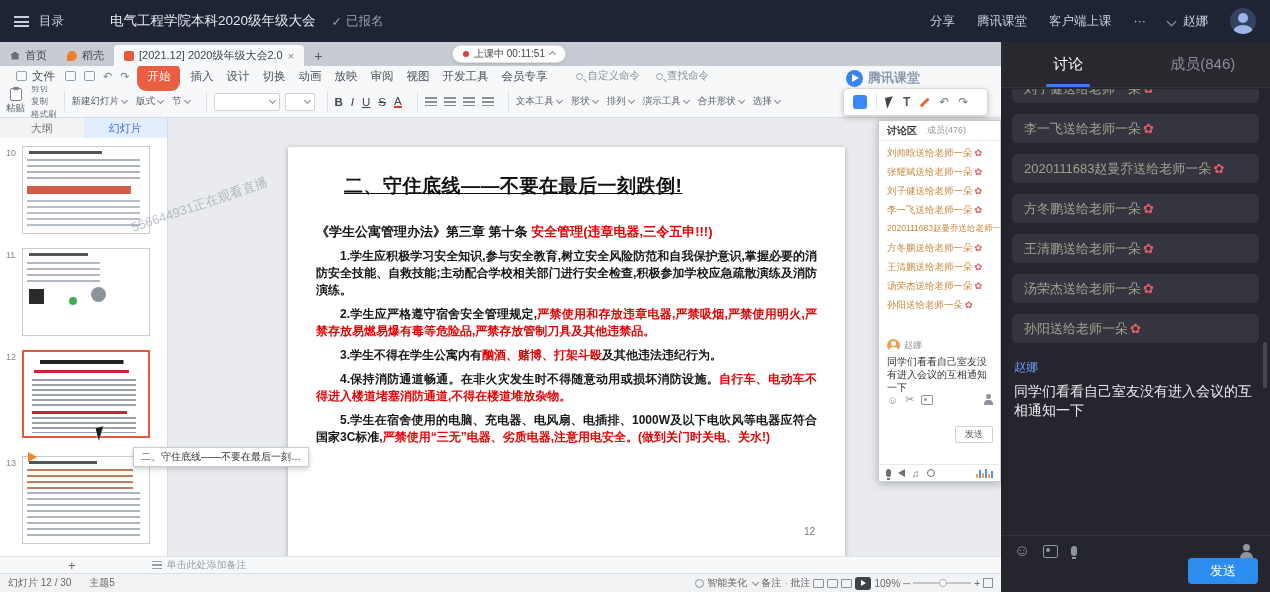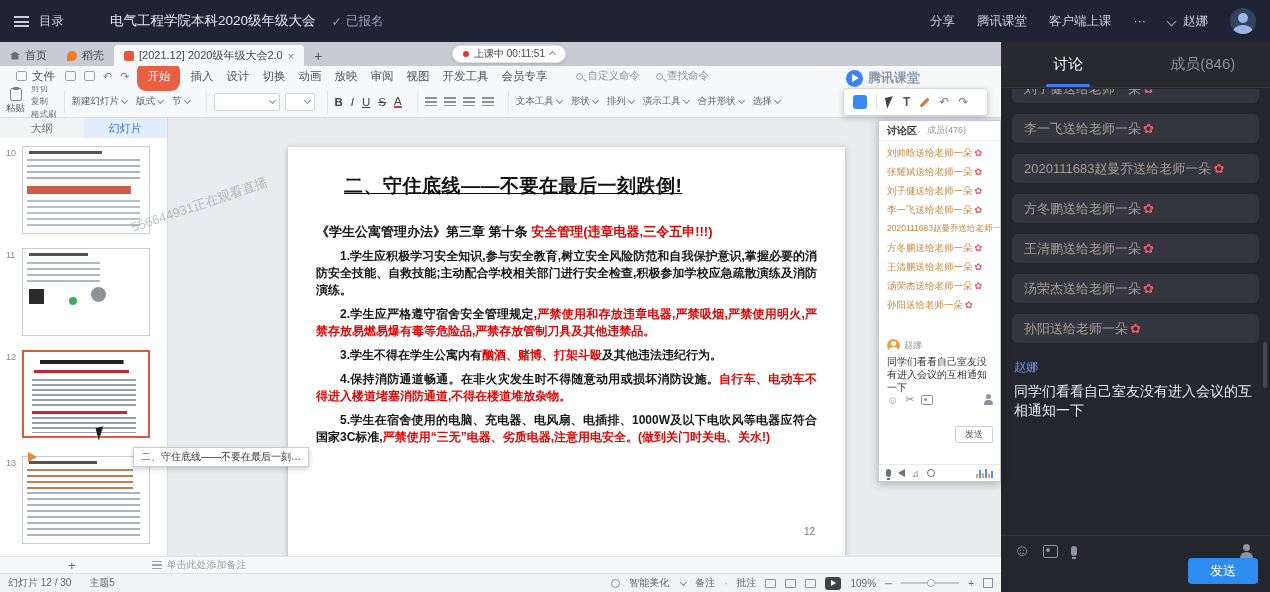--- a/index.html
+++ b/index.html
@@ -97,21 +97,21 @@
 .pagenum{position:absolute;right:30px;bottom:24px;font-size:10px;color:#777}
 .watermark{position:absolute;left:128px;top:196px;transform:rotate(-19deg);font-size:13px;color:rgba(110,120,140,.45);z-index:10;white-space:nowrap}
 .tooltip{position:absolute;left:133px;top:447px;background:#fff;border:1px solid #c9cdd3;box-shadow:0 2px 5px rgba(0,0,0,.2);font-size:10px;color:#333;padding:2px 7px;z-index:50;white-space:nowrap}
 .cursor{position:absolute;left:97px;top:427px;width:0;height:0;border-left:8px solid #1c1c1c;border-bottom:13px solid rgba(0,0,0,0);transform:rotate(-14deg);z-index:55;filter:drop-shadow(0 0 1px #fff)}
 
 .notesbar{position:absolute;left:0;top:556px;width:1001px;height:17px;background:#f7f8f9;border-top:1px solid #e0e3e7;font-size:10px;color:#9aa0a8;display:flex;align-items:center;z-index:4}
 .nb-plus{margin-left:68px;font-size:13px;color:#666}
 .nb-ic{display:inline-block;width:10px;height:8px;margin:0 5px 0 76px;background:repeating-linear-gradient(180deg,#9aa0a8 0 1.5px,rgba(0,0,0,0) 1.5px 3.5px)}
 .statusbar{position:absolute;left:0;top:573px;width:1001px;height:19px;background:#f2f3f5;border-top:1px solid #dcdfe3;font-size:10px;color:#666;display:flex;align-items:center;padding:0 8px;z-index:4}
 .sb-gap{margin-right:18px;white-space:nowrap}
-.sb-right{margin-left:auto;display:flex;align-items:center;gap:9px}
+.sb-right{margin-left:auto;display:flex;align-items:center;gap:3px}
 .sb-circ{display:inline-block;width:9px;height:9px;border:1.2px solid #8a9098;border-radius:50%}
 .sb-sq{display:inline-block;width:11px;height:9px;border:1px solid #8a9098;border-radius:1px}
 .sb-play{width:16px;height:13px;border-radius:3px;background:#3f4246;position:relative}
 .sb-play::after{content:"";position:absolute;left:6px;top:3.5px;border-left:5px solid #fff;border-top:3px solid rgba(0,0,0,0);border-bottom:3px solid rgba(0,0,0,0)}
 .sb-slider{width:58px;height:2px;background:#c3c7cc;position:relative}
 .sb-slider i{position:absolute;left:26px;top:-3px;width:8px;height:8px;border-radius:50%;background:#fff;border:1px solid #aaa}
 .sb-fs{display:inline-block;width:10px;height:10px;border:1.2px solid #8a9098}
 
 .ichat{position:absolute;left:878px;top:120px;width:123px;height:362px;background:#fff;border:1px solid #c6cad1;box-shadow:0 2px 8px rgba(0,0,0,.25);z-index:42;font-size:10px}
 .ichat-head{height:20px;border-bottom:1px solid #ececec;display:flex;align-items:center;gap:10px;padding:0 8px}

